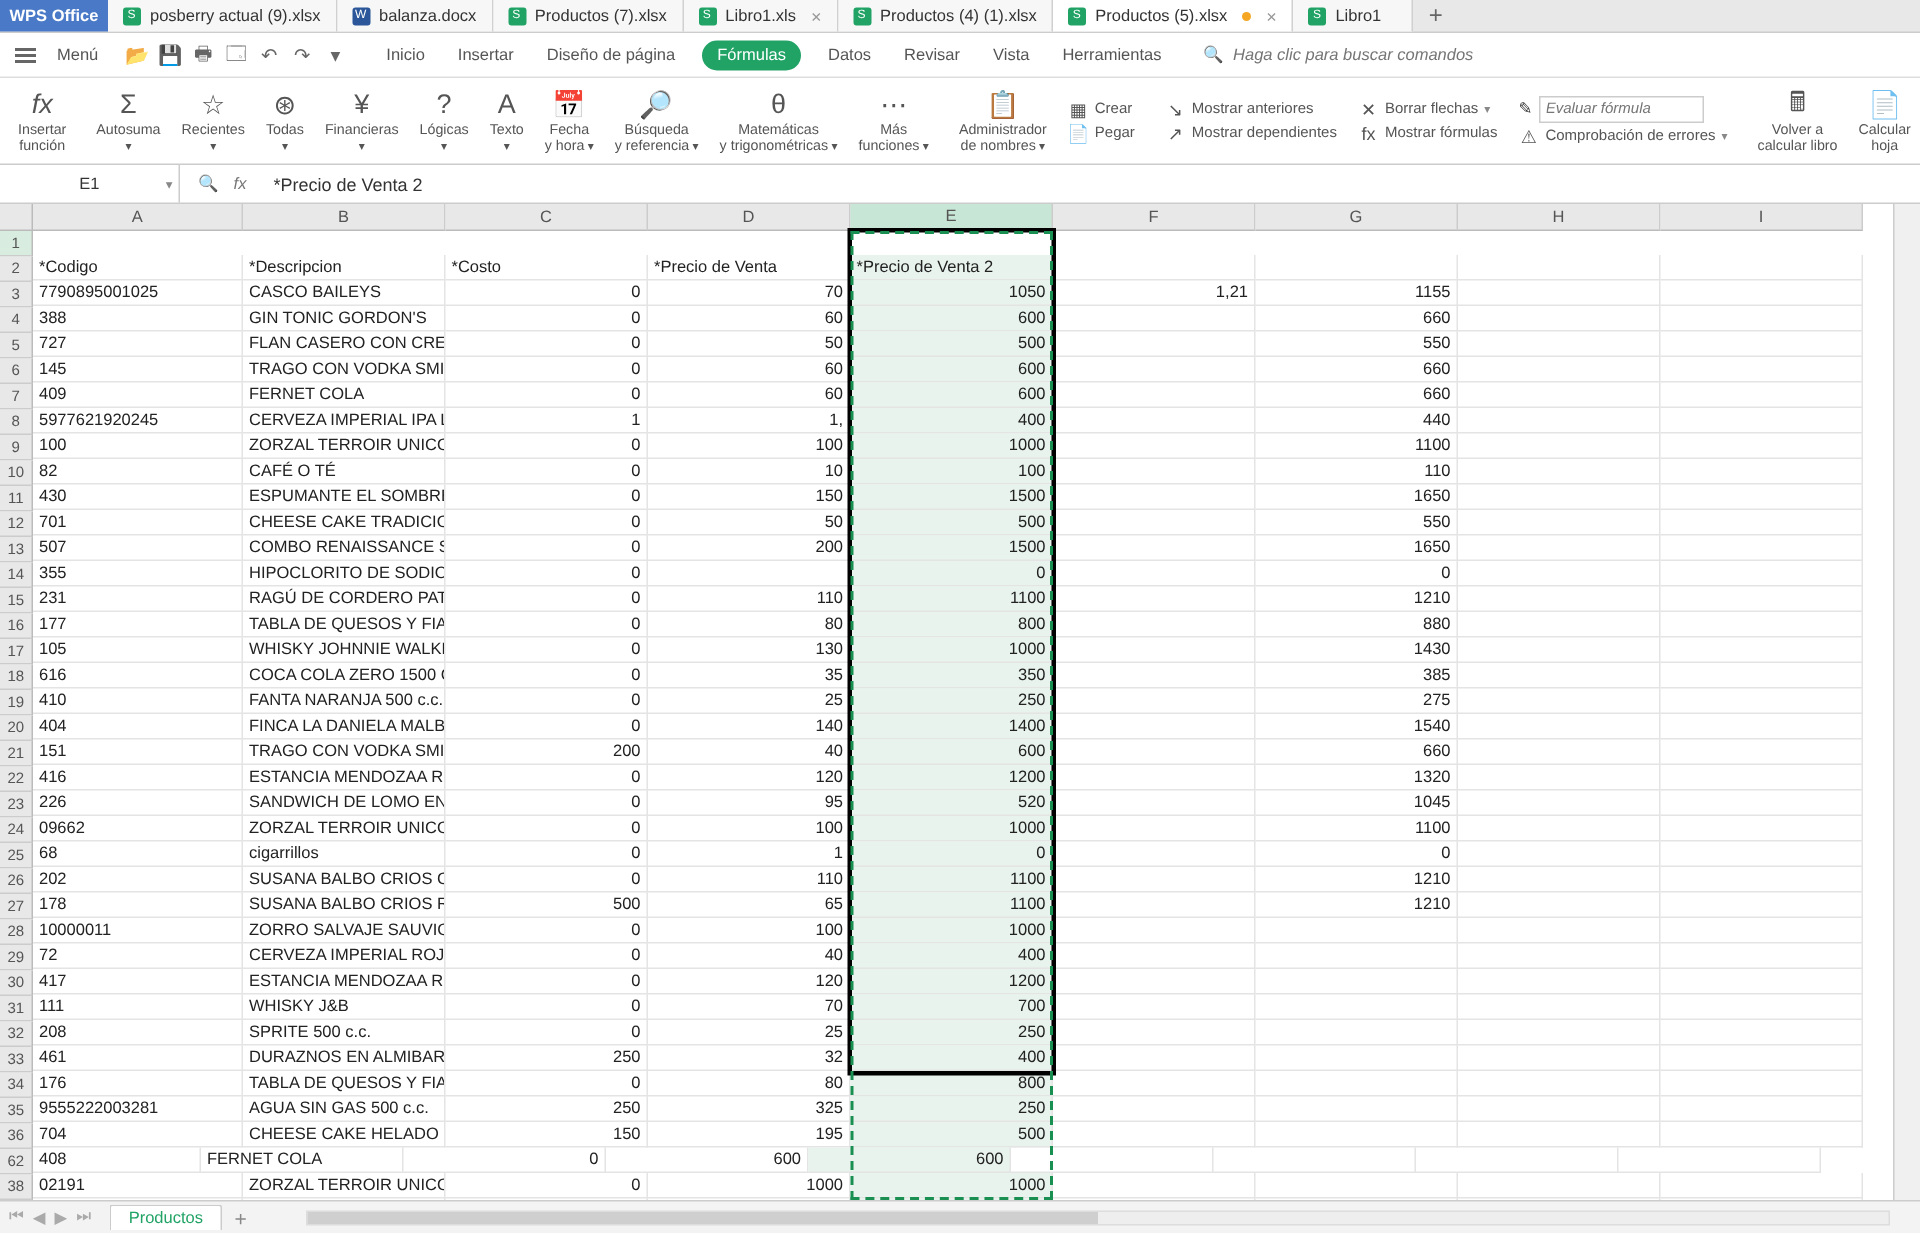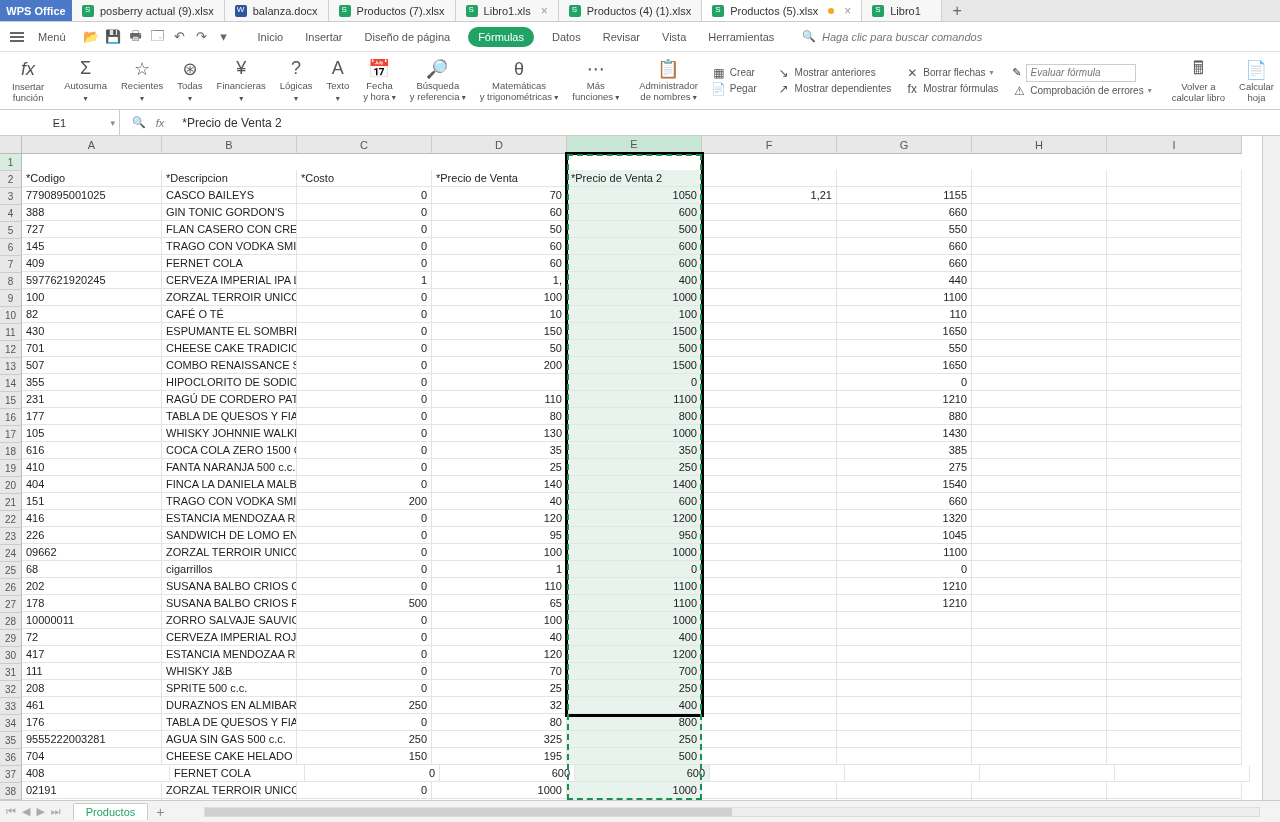--- a/index.html
+++ b/index.html
@@ -327,21 +327,21 @@
       <div class="row-h">27</div>
       <div class="row-h">28</div>
       <div class="row-h">29</div>
       <div class="row-h">30</div>
       <div class="row-h">31</div>
       <div class="row-h">32</div>
       <div class="row-h">33</div>
       <div class="row-h">34</div>
       <div class="row-h">35</div>
       <div class="row-h">36</div>
-      <div class="row-h">37</div>
+      <div class="row-h">62</div>
       <div class="row-h">38</div>
     </div>
   <div class="cells" id="cells">
       <div class="row">
         <div class="cell txt" style="width: 140px;">*Codigo</div>
         <div class="cell txt" style="width: 135px;">*Descripcion</div>
         <div class="cell txt" style="width: 135px;">*Costo</div>
         <div class="cell txt" style="width: 135px;">*Precio de Venta</div>
         <div class="cell sel-col txt" style="width: 135px;">*Precio de Venta 2</div>
         <div class="cell txt" style="width: 135px;"></div>
@@ -567,21 +567,21 @@
         <div class="cell num" style="width: 135px;"></div>
         <div class="cell num" style="width: 135px;">1320</div>
         <div class="cell num" style="width: 135px;"></div>
         <div class="cell num" style="width: 135px;"></div>
       </div>
       <div class="row">
         <div class="cell txt" style="width: 140px;">226</div>
         <div class="cell txt" style="width: 135px;">SANDWICH DE LOMO EN</div>
         <div class="cell num" style="width: 135px;">0</div>
         <div class="cell num" style="width: 135px;">95</div>
-        <div class="cell sel-col num" style="width: 135px;">950</div>
+        <div class="cell sel-col num" style="width: 135px;">520</div>
         <div class="cell num" style="width: 135px;"></div>
         <div class="cell num" style="width: 135px;">1045</div>
         <div class="cell num" style="width: 135px;"></div>
         <div class="cell num" style="width: 135px;"></div>
       </div>
       <div class="row">
         <div class="cell txt" style="width: 140px;">09662</div>
         <div class="cell txt" style="width: 135px;">ZORZAL TERROIR UNICO</div>
         <div class="cell num" style="width: 135px;">0</div>
         <div class="cell num" style="width: 135px;">100</div>
@@ -717,21 +717,21 @@
         <div class="cell txt" style="width: 135px;">CHEESE CAKE HELADO</div>
         <div class="cell num" style="width: 135px;">150</div>
         <div class="cell num" style="width: 135px;">195</div>
         <div class="cell sel-col num" style="width: 135px;">500</div>
         <div class="cell num" style="width: 135px;"></div>
         <div class="cell num" style="width: 135px;"></div>
         <div class="cell num" style="width: 135px;"></div>
         <div class="cell num" style="width: 135px;"></div>
       </div>
       <div class="row">
-        <div class="cell txt" style="width: 148px;">408</div>
+        <div class="cell txt" style="width: 112px;">408</div>
         <div class="cell txt" style="width: 135px;">FERNET COLA</div>
         <div class="cell num" style="width: 135px;">0</div>
         <div class="cell num" style="width: 135px;">600</div>
         <div class="cell sel-col num" style="width: 135px;">600</div>
         <div class="cell num" style="width: 135px;"></div>
         <div class="cell num" style="width: 135px;"></div>
         <div class="cell num" style="width: 135px;"></div>
         <div class="cell num" style="width: 135px;"></div>
       </div>
       <div class="row">

